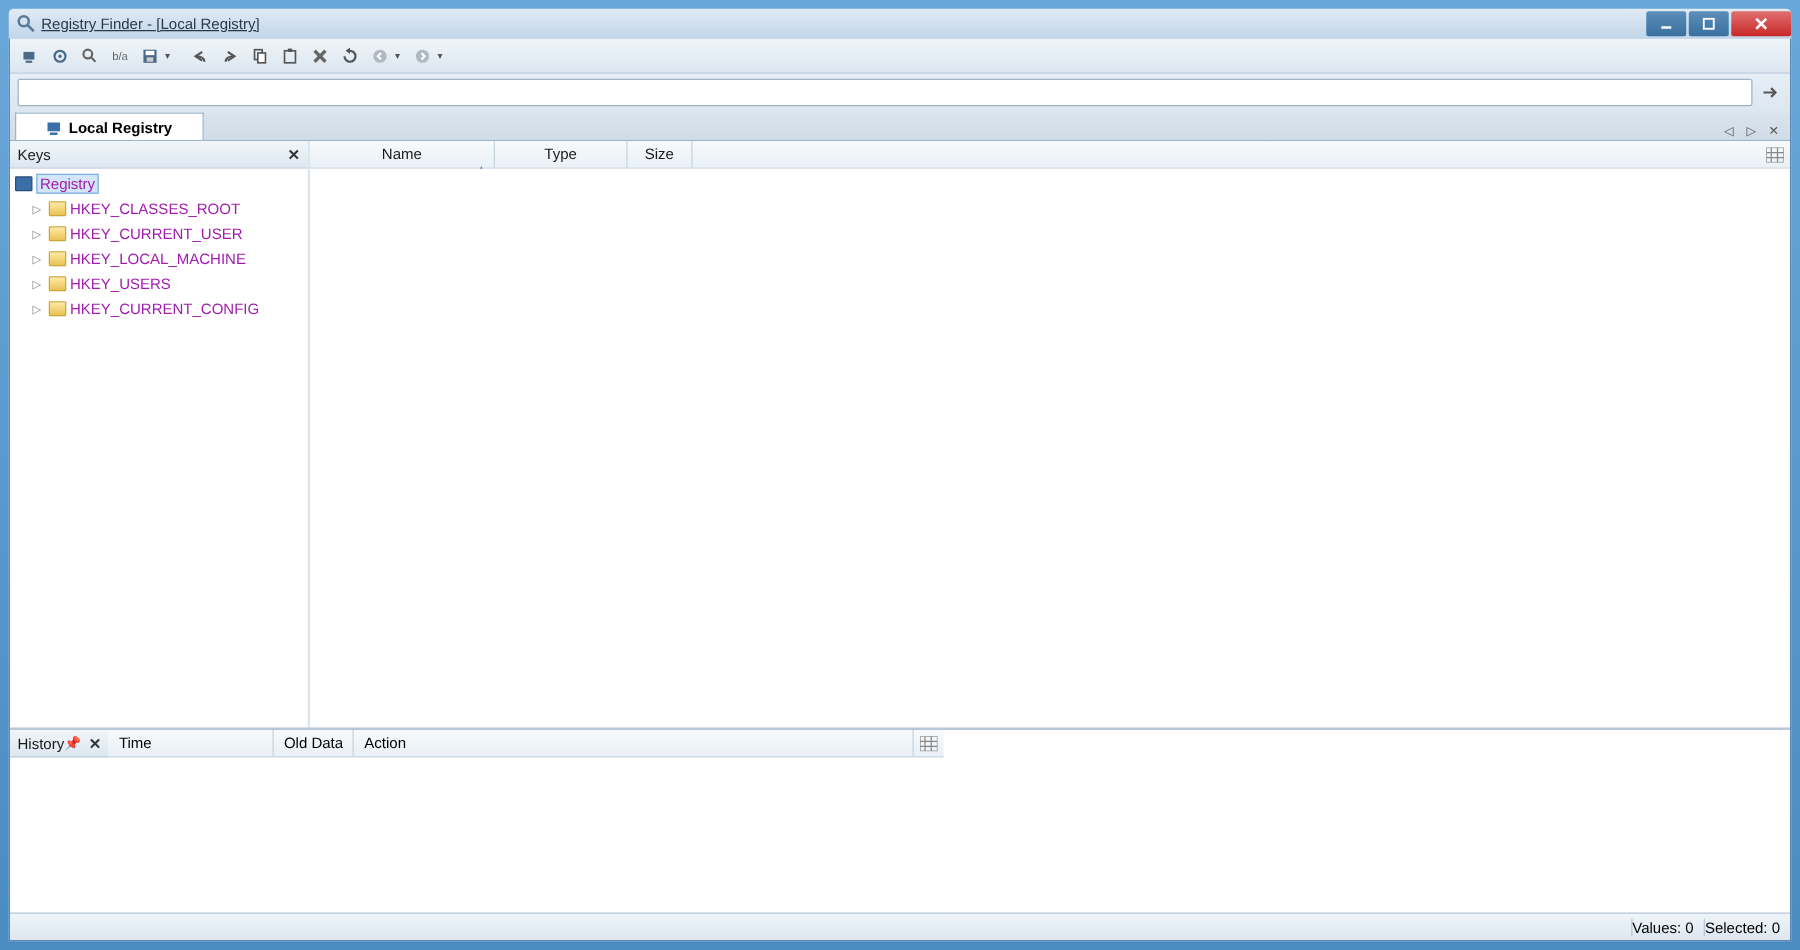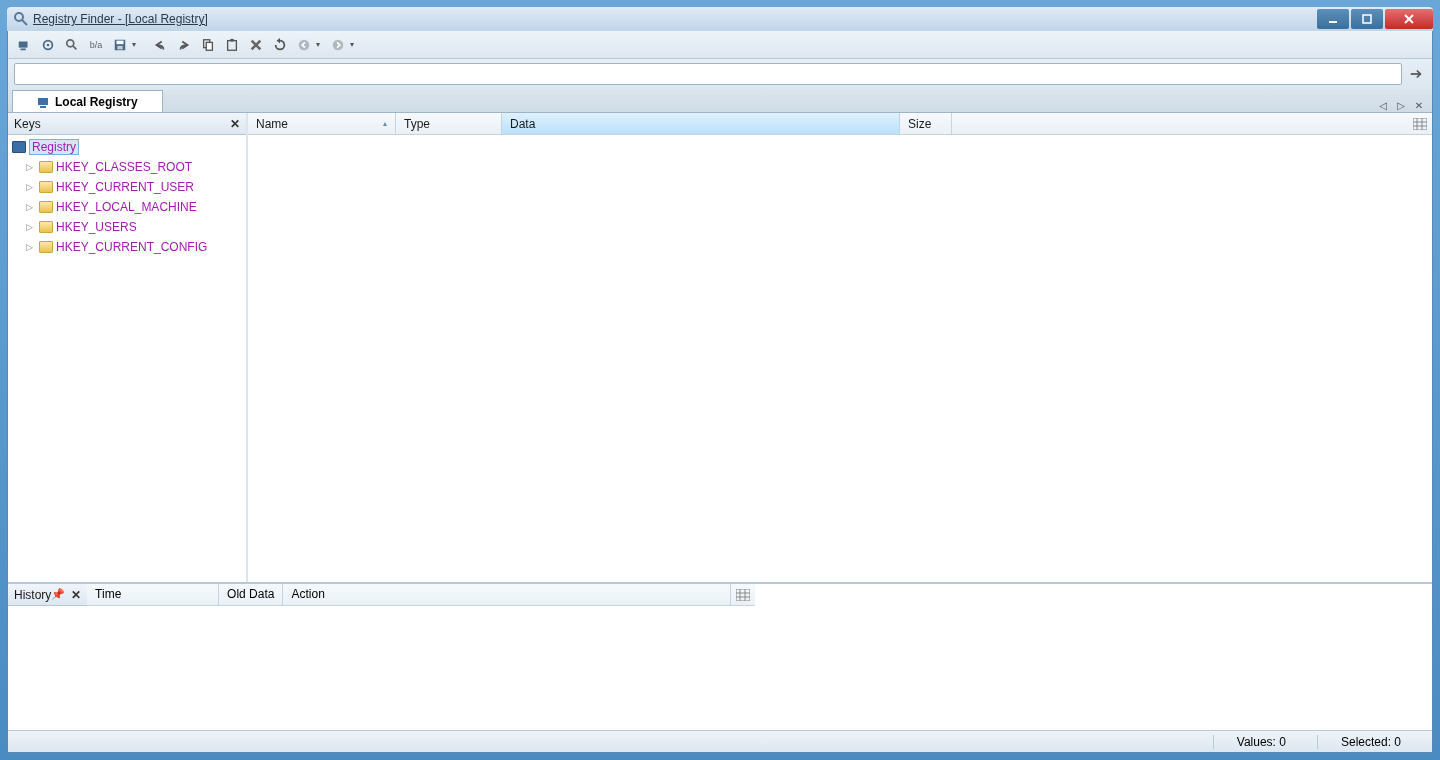--- a/index.html
+++ b/index.html
@@ -47,41 +47,41 @@
 .tree-row.root { }
 .tree-row.root .label { background:#d2e6f8; border:1px solid #7ab0e0; padding:0 2px; }
 .tree-row.child { padding-left: 18px; }
 .expander { width:10px; color:#888; font-size:9px; }
 .folder-icon { width:14px; height:12px; background: linear-gradient(180deg,#ffe9a6,#e8c252); border:1px solid #c9a939; border-radius:1px; }
 .comp-icon { width:14px; height:12px; background:#3b6fa7; border:1px solid #2a4e77; border-radius:1px; }
 .tree-row .label { color:#a21caf; }
 
 .values-panel { flex:1; display:flex; flex-direction:column; }
 .colheaders { height:22px; background: linear-gradient(180deg, #f7fafc, #e9f0f6); border-bottom:1px solid #c6d4e0; display:flex; }
-.colh { border-right:1px solid #c6d4e0; padding:3px 8px; color:#1a1a1a; display:flex; align-items:center; }
+.colh { border-right:1px solid #c6d4e0; padding:3px 8px; color:#1a1a1a; display:flex; align-items:center;flex-direction:column; }
 .colh.name { width:148px; }
 .colh.type { width:106px; }
 .colh.data { flex:1; background: linear-gradient(180deg,#dff1fd,#b9e1fb); }
 .colh.data.alt { width:398px; flex:none;}
 .colh.size { width:52px; }
 .colh .sort { margin-left:auto; color:#6a8aa8; font-size:8px; }
 .grid-body { flex:1; background:#fff; }
 .view-toggle { width:24px; display:flex; align-items:center; justify-content:center; color:#777; }
 
 .history { height: 148px; border-top: 2px solid #b8c8d8; display:flex; flex-direction:row; background:#fff; }
 .history .panel-header .pin { margin-left:auto; margin-right:6px; font-size:11px; }
 .hist-cols { height:22px; background: linear-gradient(180deg, #f7fafc, #e9f0f6); border-bottom:1px solid #c6d4e0; display:flex; }
 .hcol { border-right:1px solid #c6d4e0; padding:3px 8px; }
 .hcol.time { width:132px; }
 .hcol.action { width:448px; }
 .hcol.olddata { flex:1; }
 .hist-body { flex:1; background:#fff; }
 
 .statusbar { height: 22px; background: linear-gradient(180deg, #eef4f9, #dde7f0); border-top:1px solid #b8c8d8; display:flex; align-items:center; justify-content:flex-end; padding:0 8px; gap:8px; }
-.statusbar .cell { border-left:1px solid #b8c8d8; padding:0 23px; }
+.statusbar .cell { border-left:1px solid #b8c8d8; padding:0 0; }
 </style>
 </head>
 <body>
 
 <div class="window">
   <div class="titlebar">
     <span class="titlebar-icon">
       <svg viewBox="0 0 16 16">
           <circle cx="6" cy="6" r="4" fill="none" stroke="#5a7a99" stroke-width="2"></circle>
           <line x1="9" y1="9" x2="14" y2="14" stroke="#5a7a99" stroke-width="2"></line>
@@ -257,23 +257,20 @@
       </div>
 
       <div class="values-panel">
         <div class="colheaders">
           <div class="colh name">
               <span>Name</span>
               <span class="sort">▴</span>
             </div>
           <div class="colh type">
               <span>Type</span>
-            </div>
-          <div class="colh data alt">
-              <span>Data</span>
             </div>
           <div class="colh size">
               <span>Size</span>
             </div>
           <div class="colh" style="flex:1;border-right:none;"></div>
           <div class="view-toggle">
               <svg width="14" height="12" viewBox="0 0 14 12">
                 <rect x="0" y="0" width="14" height="12" fill="none" stroke="#888"></rect>
                 <line x1="0" y1="4" x2="14" y2="4" stroke="#888"></line>
                 <line x1="0" y1="8" x2="14" y2="8" stroke="#888"></line>

